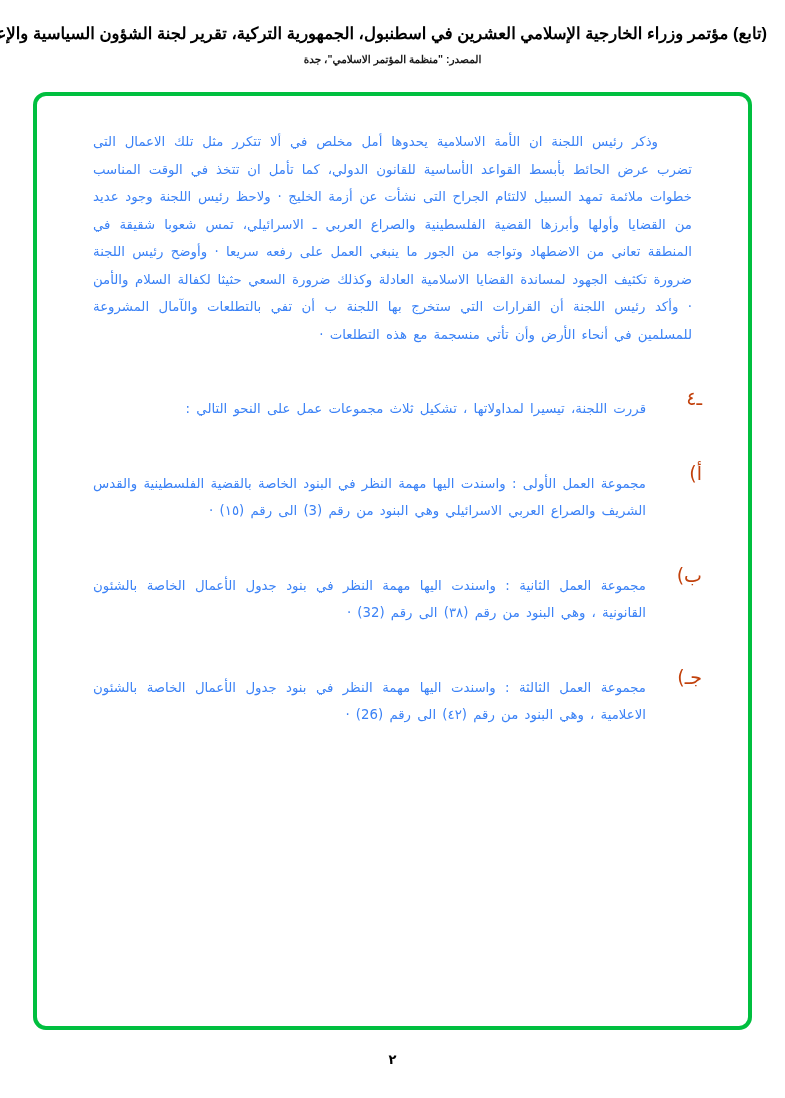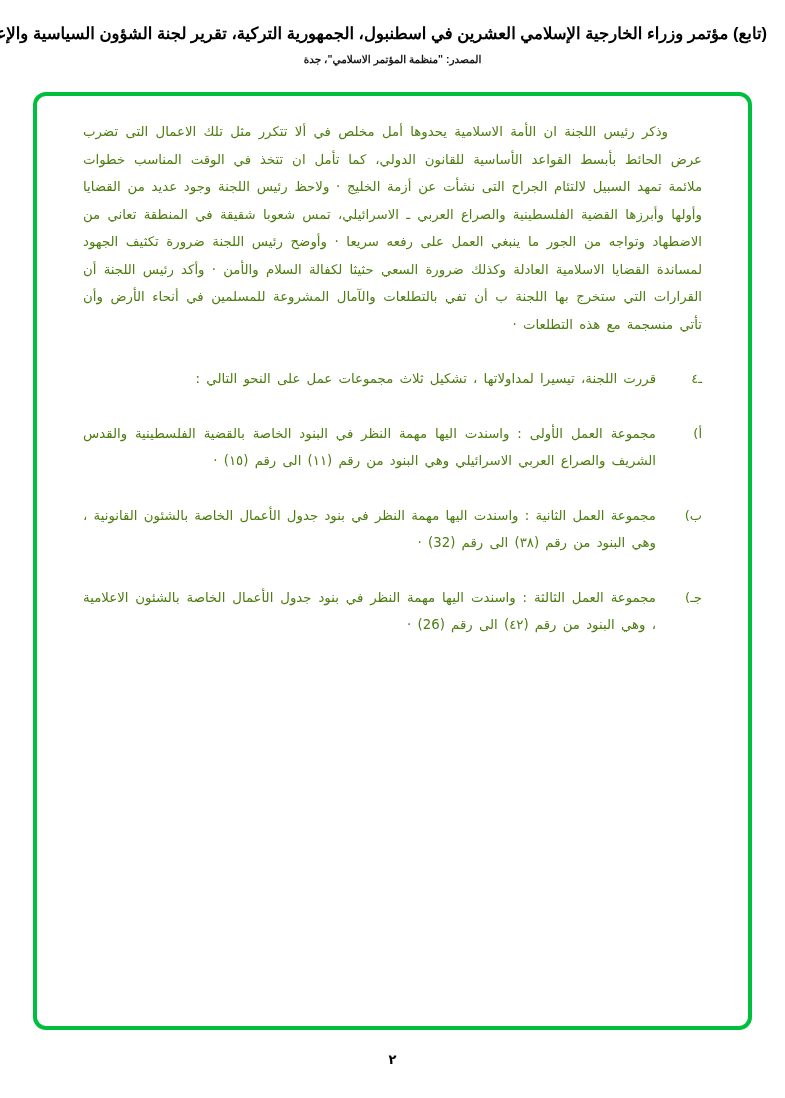--- a/index.html
+++ b/index.html
@@ -62,51 +62,51 @@
   .frame-inner {
     padding: 22px 46px 10px 46px;
     direction: rtl;
   }
 
   
   .para {
     font-family: "DejaVu Sans", sans-serif;
     font-size: 13.3px;
     line-height: 27.5px;
-    color: #4d7c0f;
+    color: #3b82f6;
     text-align: justify;
     text-align-last: right;
     direction: rtl;
     letter-spacing: 0.8px;
     word-spacing: 2px;
-    margin: 0;
+    margin: 10px;
   }
   .para.first-indent {
     text-indent: 34px;
   }
 
   .spacer-lg { height: 27px; }
 
   
   .row {
     display: flex;
     flex-direction: row;
     direction: rtl;
     align-items: flex-start;
   }
   .row-marker {
     flex: 0 0 auto;
     width: 46px;
     font-family: "DejaVu Sans", sans-serif;
-    font-size: 13px;
+    font-size: 19px;
     line-height: 27.5px;
     text-align: right;
     padding-left: 10px;
     box-sizing: border-box;
-    color: #4d7c0f;
+    color: #c2410c;
     direction: rtl;
   }
   .row-body {
     flex: 1 1 auto;
   }
   .row-body .para {
     text-align: justify;
     text-align-last: right;
   }
 
@@ -145,21 +145,21 @@
         <div class="row-body">
           <p class="para">قررت اللجنة، تيسيرا لمداولاتها ، تشكيل ثلاث مجموعات عمل على النحو التالي :</p>
         </div>
       </div>
 
       <div class="spacer-lg"></div>
 
       <div class="row">
         <div class="row-marker">أ)</div>
         <div class="row-body">
-          <p class="para">مجموعة العمل الأولى : واسندت اليها مهمة النظر في البنود الخاصة  بالقضية الفلسطينية والقدس الشريف والصراع  العربي الاسرائيلي وهي البنود من رقم (١١) الى رقم (١٥) ·</p>
+          <p class="para">مجموعة العمل الأولى : واسندت اليها مهمة النظر في البنود الخاصة  بالقضية الفلسطينية والقدس الشريف والصراع  العربي الاسرائيلي وهي البنود من رقم (3) الى رقم (١٥) ·</p>
         </div>
       </div>
 
       <div class="spacer-lg"></div>
 
       <div class="row">
         <div class="row-marker">ب)</div>
         <div class="row-body">
           <p class="para">مجموعة العمل الثانية : واسندت اليها مهمة النظر في بنود جدول الأعمال  الخاصة بالشئون القانونية ، وهي البنود من رقم (٣٨) الى رقم (32) ·</p>
         </div>

